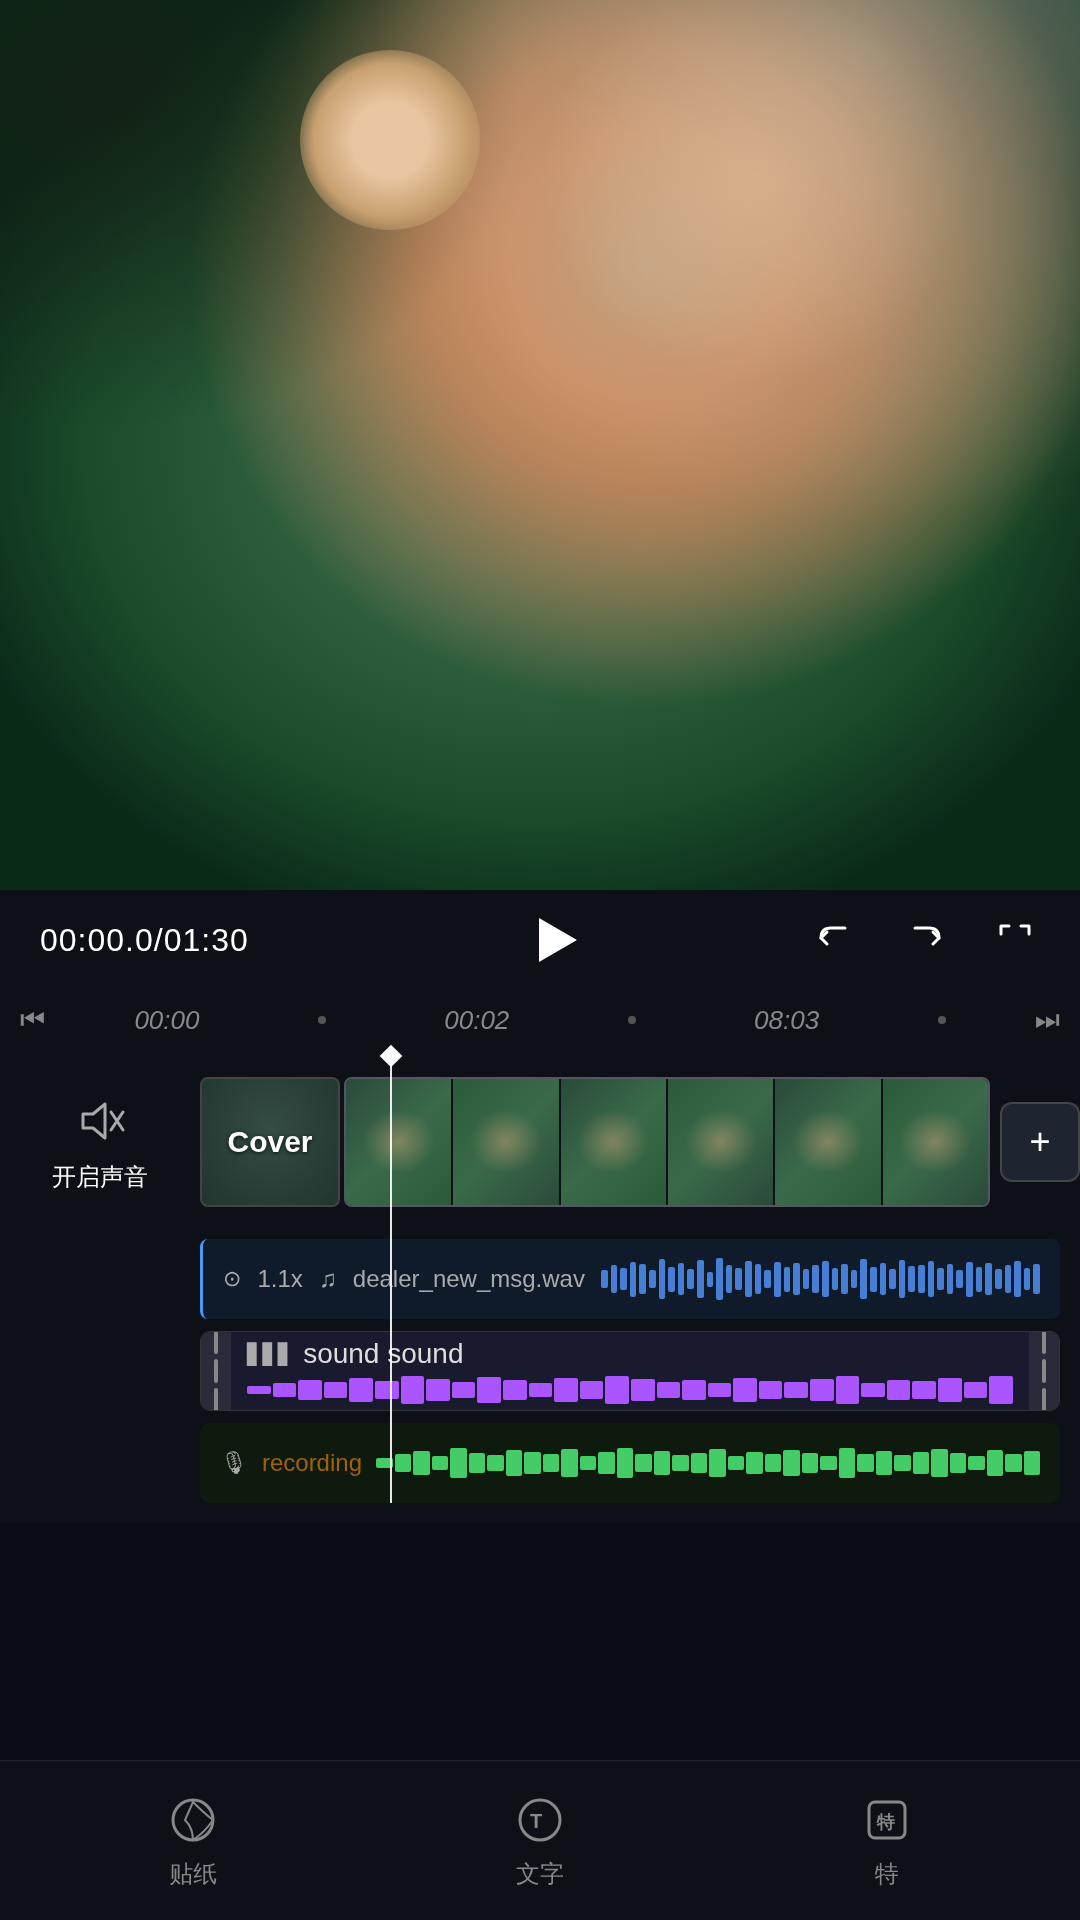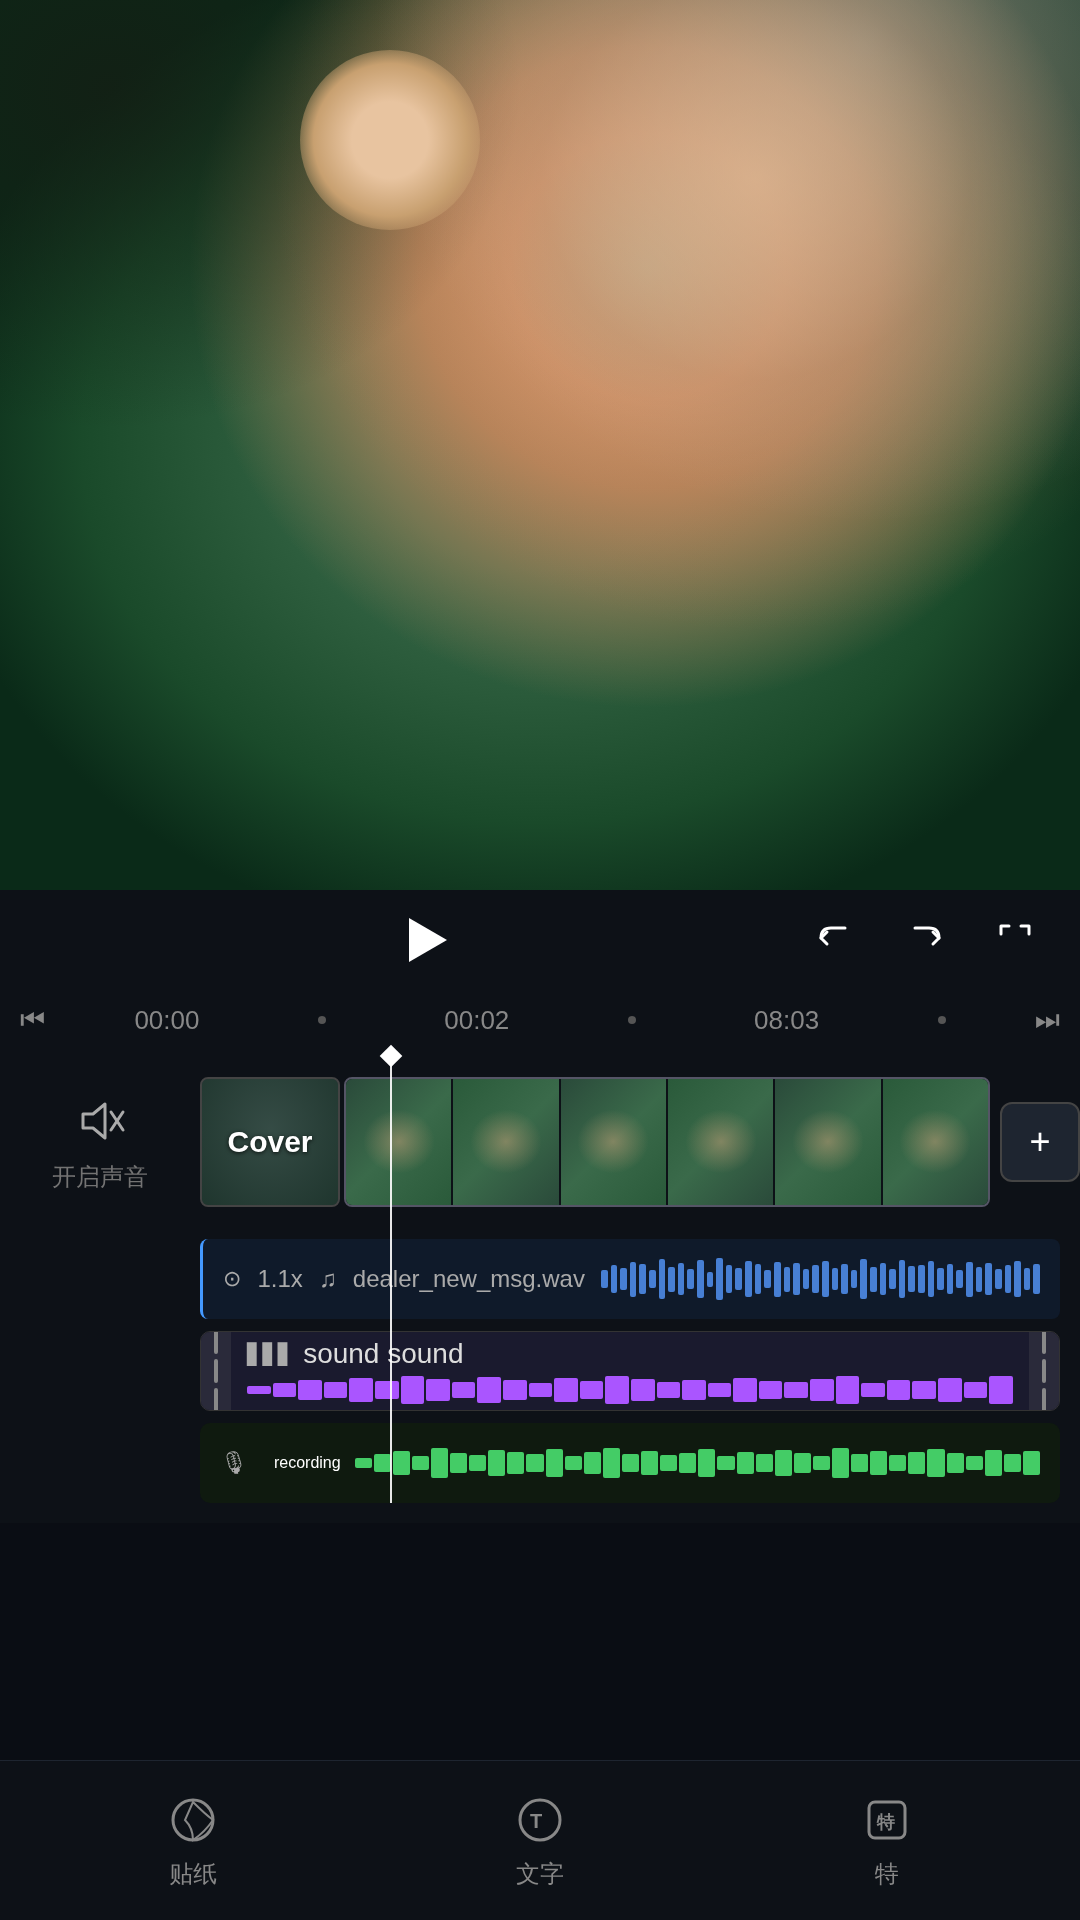--- a/index.html
+++ b/index.html
@@ -144,20 +144,21 @@
       margin-right: 30px;
     }
 
     .ruler-times {
       flex: 1;
       display: flex;
       align-items: center;
       justify-content: space-around;
       color: #888;
       font-size: 26px;
+      font-style: italic;
     }
 
     .ruler-dot {
       width: 8px;
       height: 8px;
       background: #555;
       border-radius: 50%;
     }
 
     .ruler-skip-end {
@@ -190,21 +191,21 @@
 
     .sound-icon {
       width: 60px;
       height: 60px;
       display: flex;
       align-items: center;
       justify-content: center;
     }
 
     .sound-label {
-      color: #737373;
+      color: #ffffff;
       font-size: 24px;
       text-align: center;
     }
 
     
     .video-strip-wrapper {
       flex: 1;
       height: 167px;
       display: flex;
       align-items: center;
@@ -435,24 +436,23 @@
       background: #0f1a0f;
       border-radius: 10px;
       display: flex;
       align-items: center;
       padding: 0 20px;
       gap: 14px;
       margin-top: 6px;
     }
 
     .rec-label {
-      color: #ffffff;
-      font-size: 16px;
+      color: #a16207;
+      font-size: 24px;
       white-space: nowrap;
-      margin-left: 12px;
     }
 
     .rec-waveform {
       flex: 1;
       height: 36px;
       display: flex;
       align-items: center;
       gap: 2px;
     }
 
@@ -534,20 +534,21 @@
 </head>
 <body>
 
 <div id="video-preview">
   <div class="video-bg">
     <div class="person-figure"></div>
   </div>
 </div>
 
 <div id="control-bar">
+  <div class="time-display">00:00.0/01:30</div>
   <div class="play-btn-container">
     <div class="play-btn">
       <div class="play-triangle"></div>
     </div>
   </div>
   <div class="ctrl-icons">
     <div class="ctrl-icon">
       <svg width="44" height="44" viewBox="0 0 44 44" fill="none">
         <path d="M8 20 Q8 10 18 10 L32 10" stroke="white" stroke-width="3" stroke-linecap="round" fill="none"></path>
         <path d="M14 14 L8 20 L14 26" stroke="white" stroke-width="3" stroke-linecap="round" stroke-linejoin="round" fill="none"></path>

